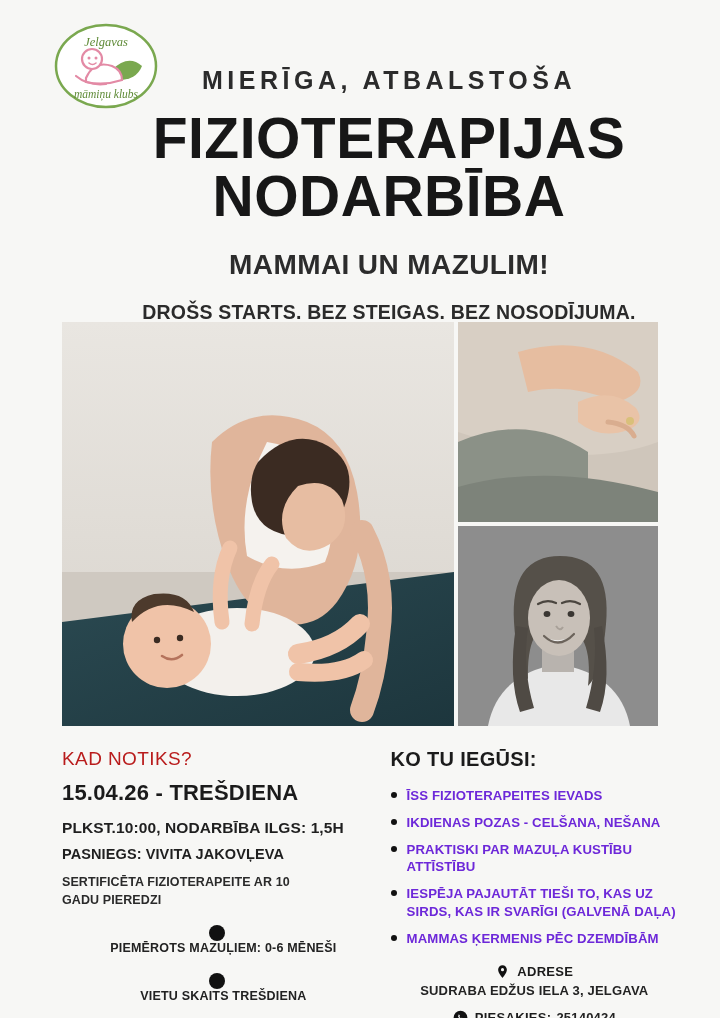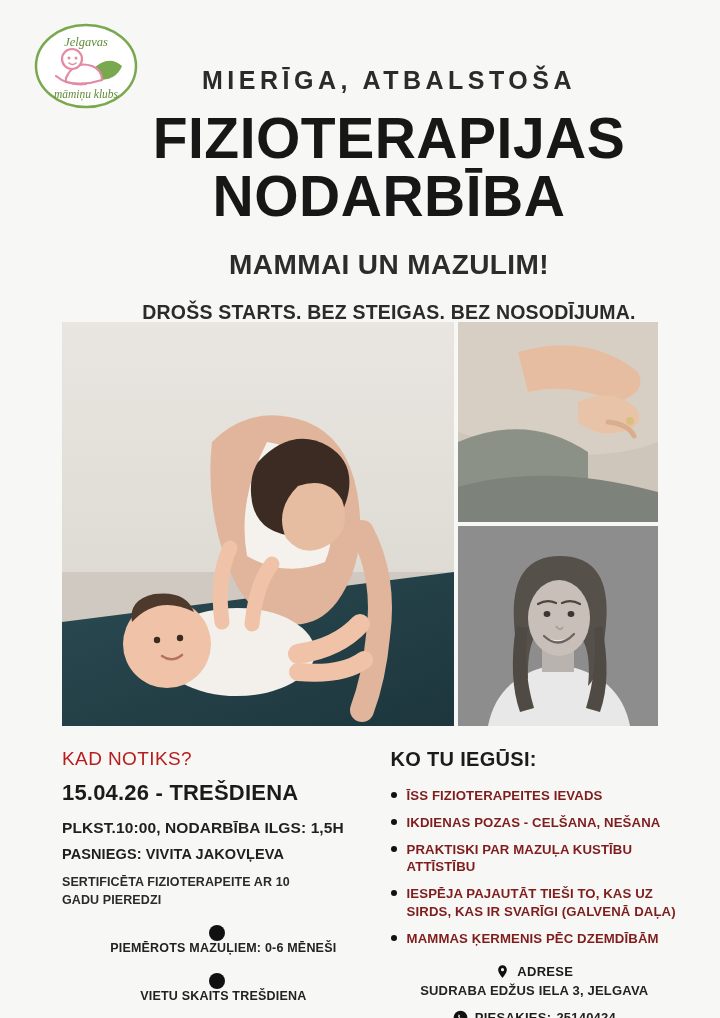--- a/index.html
+++ b/index.html
@@ -22,21 +22,21 @@
   }
 
   
   .header {
     position: relative;
     padding: 18px 40px 0 40px;
     height: 300px;
   }
   .logo {
     position: absolute;
-    left: 32px; top: 22px;
+    left: 52px; top: 22px;
     width: 108px; height: 88px;
   }
   .logo svg { display:block; }
 
   .title-block {
     text-align: center;
     padding-left: 58px;
   }
   .kicker {
     font-size: 25px;
@@ -186,21 +186,21 @@
   .benefits {
     margin: 16px 0 0 0;
     padding: 0;
     list-style: none;
   }
   .benefits li {
     position: relative;
     padding-left: 16px;
     font-size: 13.2px;
     font-weight: 600;
-    color: #7f1d1d;
+    color: #6d28d9;
     line-height: 1.35;
     margin-bottom: 9px;
     letter-spacing: 0.1px;
   }
   .benefits li::before {
     content: "";
     position: absolute;
     left: 0; top: 5px;
     width: 6px; height: 6px;
     border-radius: 50%;

